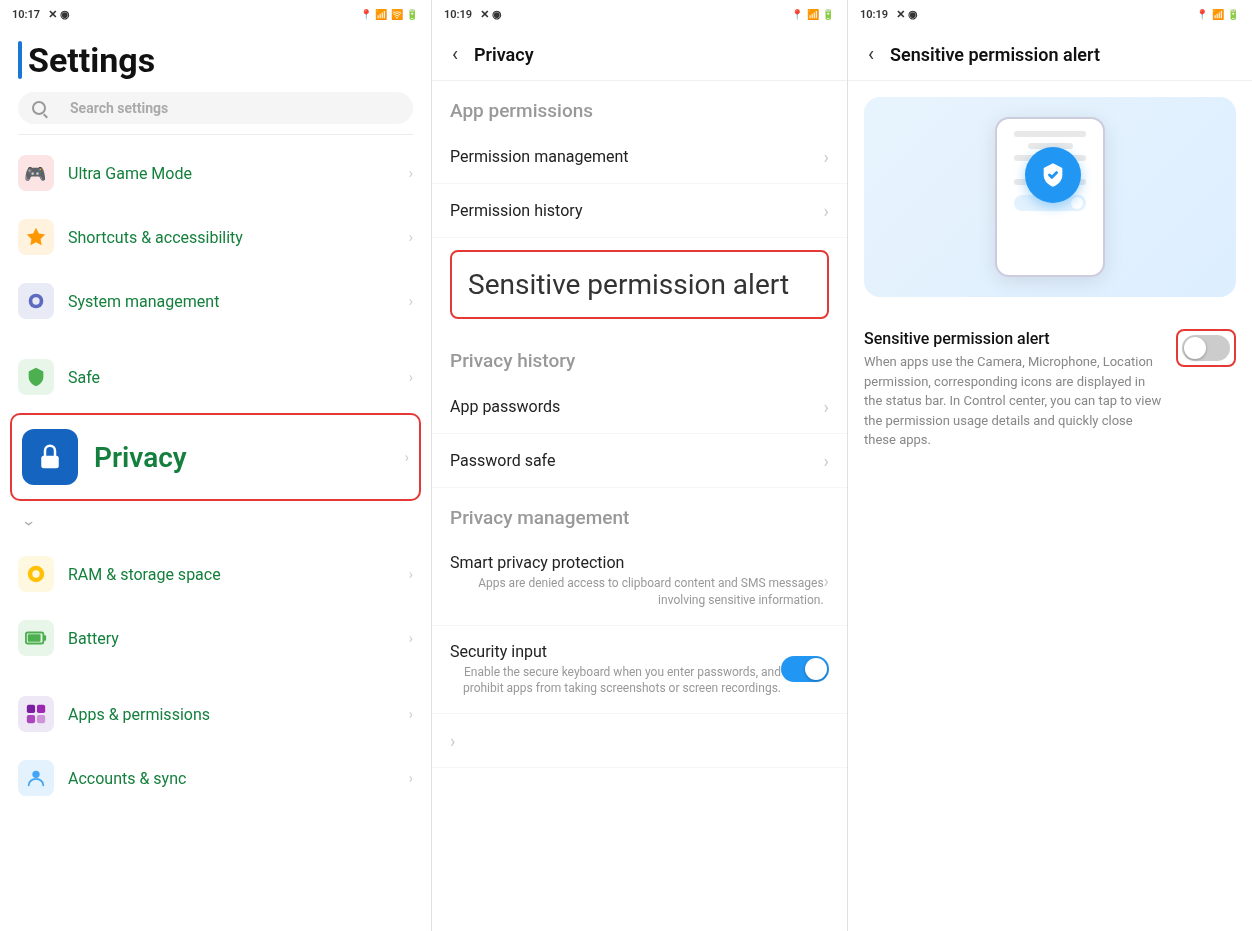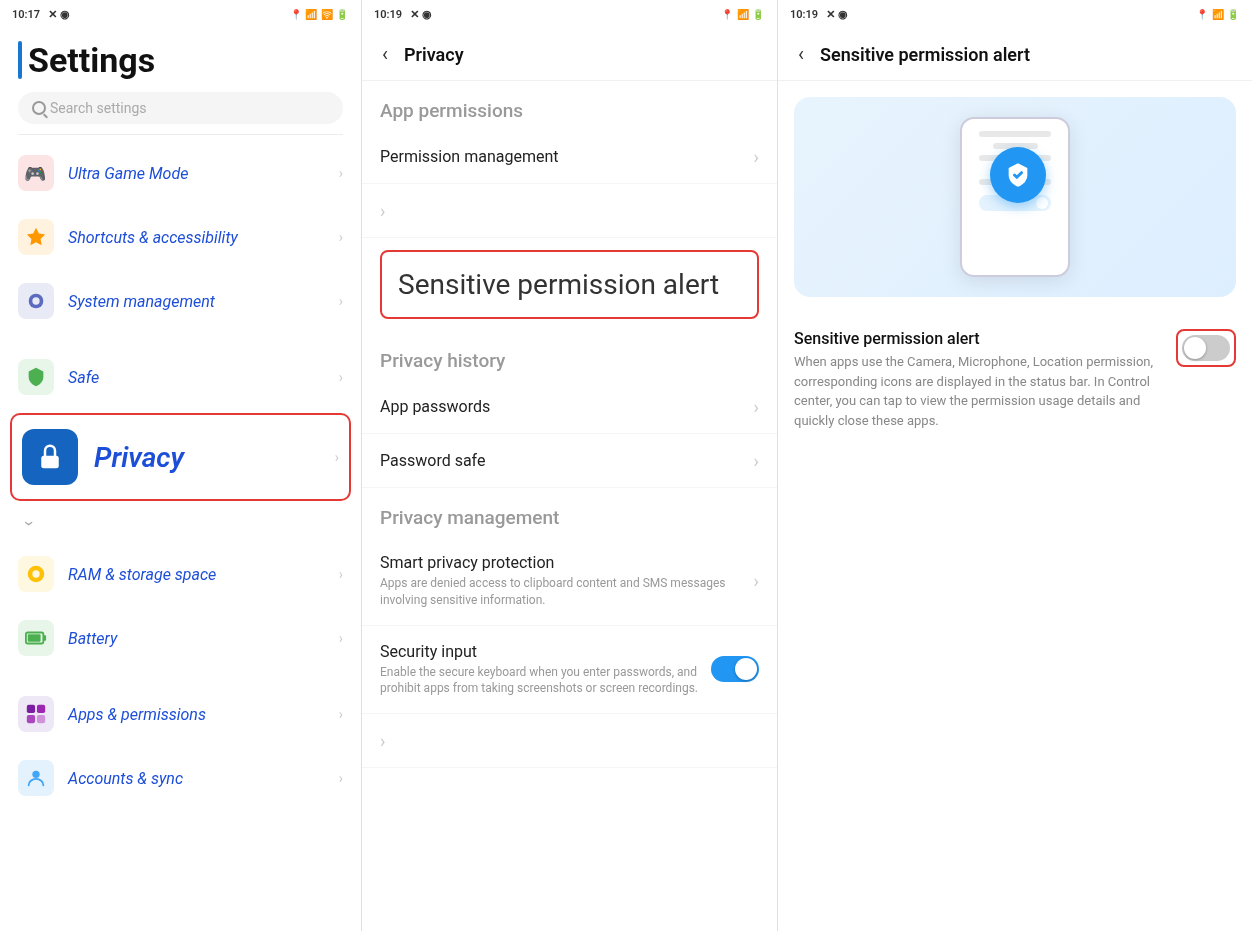--- a/index.html
+++ b/index.html
@@ -31,21 +31,21 @@
       font-weight: 600;
       color: #333;
       min-height: 28px;
       flex-shrink: 0;
     }
     .status-bar .left { display: flex; gap: 4px; align-items: center; }
     .status-bar .right { display: flex; gap: 3px; align-items: center; font-size: 10px; }
 
     
     .panel-settings {
-      width: 362px;
+      width: 432px;
       flex-shrink: 0;
       border-right: 1px solid #e0e0e0;
     }
 
     .settings-title-area {
       padding: 12px 18px 8px;
     }
     .settings-title {
       font-size: 34px;
       font-weight: 700;
@@ -61,21 +61,22 @@
       margin-right: 6px;
     }
 
     .search-bar {
       margin: 4px 18px 10px;
       background: #f5f5f5;
       border-radius: 20px;
       padding: 8px 14px;
       display: flex;
       align-items: center;
-      gap: 4px;
+      gap: 24px;
+      font-weight: bold;
     }
     .search-icon-shape {
       width: 14px;
       height: 14px;
       border: 2px solid #999;
       border-radius: 50%;
       position: relative;
       flex-shrink: 0;
     }
     .search-icon-shape::after {
@@ -127,22 +128,21 @@
       align-items: center;
       justify-content: center;
       margin-right: 14px;
       flex-shrink: 0;
       font-size: 18px;
     }
 
     .item-label {
       flex: 1;
       font-size: 16px;
-      color: #1d4ed8;
-      font-style: italic;
+      color: #15803d;
     }
     .settings-item.active .item-label {
       font-size: 28px;
       font-weight: 600;
     }
 
     .chevron {
       color: #ccc;
       font-size: 14px;
     }
@@ -208,20 +208,21 @@
     .privacy-item-text { flex: 1; }
     .privacy-item-title {
       font-size: 16px;
       color: #222;
     }
     .privacy-item-sub {
       font-size: 12px;
       color: #999;
       margin-top: 3px;
       line-height: 1.4;
+      text-align: right;
     }
 
     
     .sensitive-alert-box {
       margin: 12px 18px;
       border: 2px solid #e53935;
       border-radius: 8px;
       padding: 16px;
       cursor: pointer;
     }
@@ -511,20 +512,23 @@
     <div class="section-label">App permissions</div>
 
     <div class="privacy-item">
       <div class="privacy-item-text">
         <div class="privacy-item-title">Permission management</div>
       </div>
       <span class="chevron" style="font-size:18px;color:#ccc;">›</span>
     </div>
 
     <div class="privacy-item">
+      <div class="privacy-item-text">
+        <div class="privacy-item-title">Permission history</div>
+      </div>
       <span class="chevron" style="font-size:18px;color:#ccc;">›</span>
     </div>
 
     <div class="sensitive-alert-box">
       <span class="sensitive-alert-text">Sensitive permission alert</span>
     </div>
 
     <div class="section-label">Privacy history</div>
 
     <div class="privacy-item">

